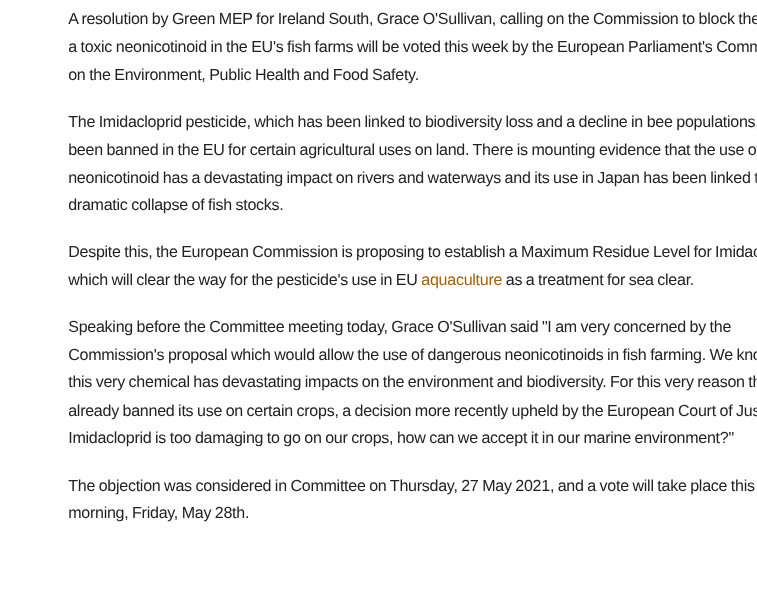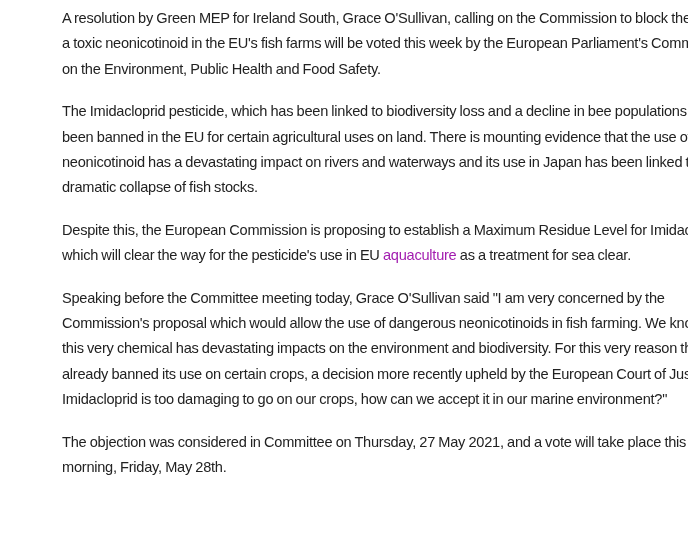--- a/index.html
+++ b/index.html
@@ -22,21 +22,21 @@
       margin-left: 46px;
     }
     .para {
       margin: 0 0 17px 0;
       font-size: 14.6px;
       line-height: 25.4px;
       letter-spacing: -0.25px;
       word-spacing: -0.5px;
     }
     .link {
-      color: #a21caf;
+      color: #a16207;
       text-decoration: none;
       cursor: pointer;
     }
   </style>
 </head>
 <body>
 
 <div class="article">
   <p class="para">A resolution by Green MEP for Ireland South, Grace O'Sullivan, calling on the Commission to block the use of a toxic neonicotinoid in the EU's fish farms will be voted this week by the European Parliament's Committee on the Environment, Public Health and Food Safety.</p>
   <p class="para">The Imidacloprid pesticide, which has been linked to biodiversity loss and a decline in bee populations, has been banned in the EU for certain agricultural uses on land. There is mounting evidence that the use of this neonicotinoid has a devastating impact on rivers and waterways and its use in Japan has been linked to a dramatic collapse of fish stocks.</p>

